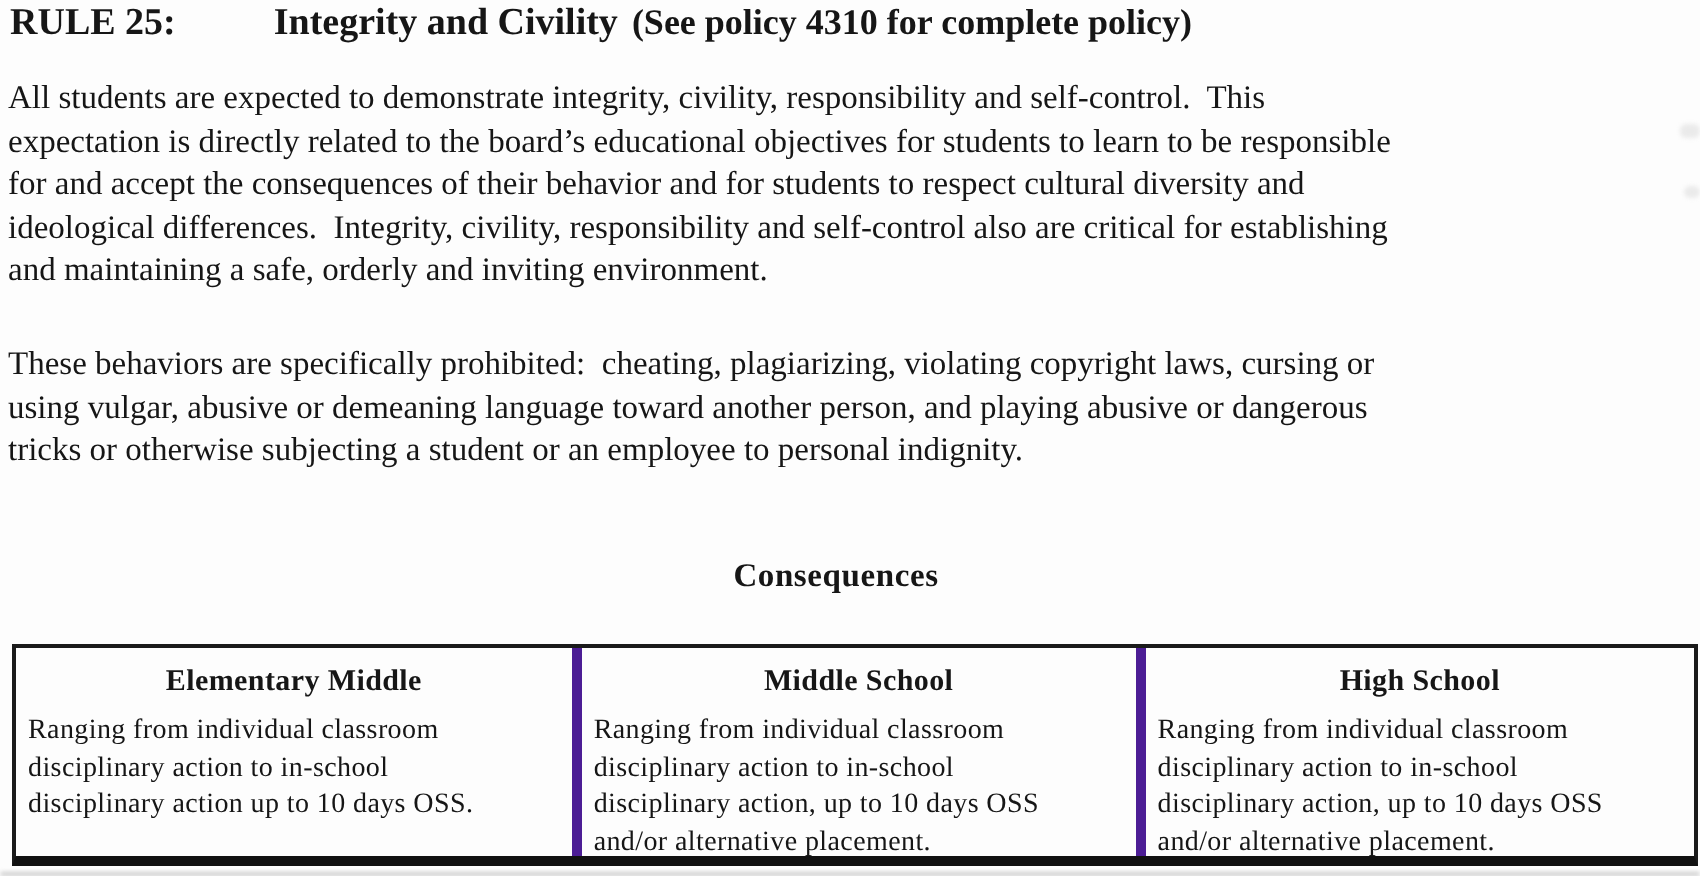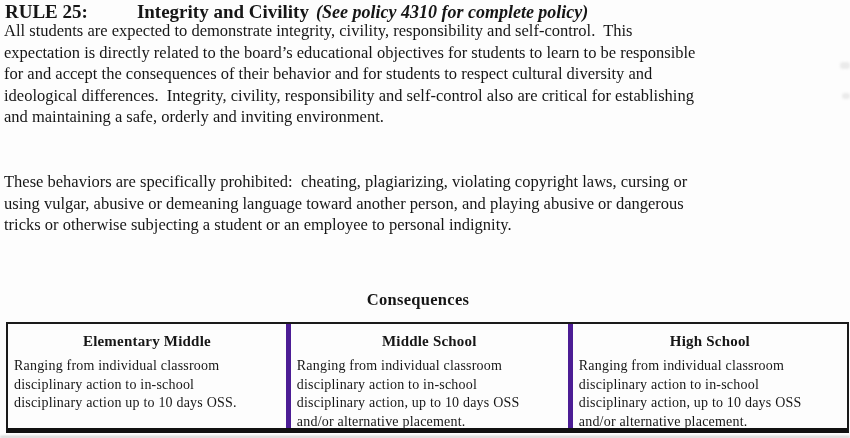--- a/index.html
+++ b/index.html
@@ -22,36 +22,35 @@
     left: 5px;
     font-size: 19px;
     font-weight: bold;
     white-space: nowrap;
   }
   .rule-label { display: inline-block; }
   .rule-title { display: inline-block; margin-left: 49px; text-align: right; }
   .rule-subtitle {
     display: inline-block;
     margin-left: 7px;
-    font-style: italic;
     font-size: 18px;
   }
   .para {
     position: absolute;
     left: 4px;
     width: 842px;
     font-size: 16.5px;
     line-height: 21.6px;
     white-space: pre-wrap;
   }
-  .para-1 { top: 20px; }
+  .para-1 { top: 38px; }
   .para-2 { top: 171px; }
   .consequences-heading {
     position: absolute;
-    top: 290px;
+    top: 278px;
     left: 0;
     width: 836px;
     text-align: center;
     font-size: 16.5px;
     font-weight: bold;
     letter-spacing: 0.3px;
   }
   .consequences-table {
     position: absolute;
     top: 322px;

